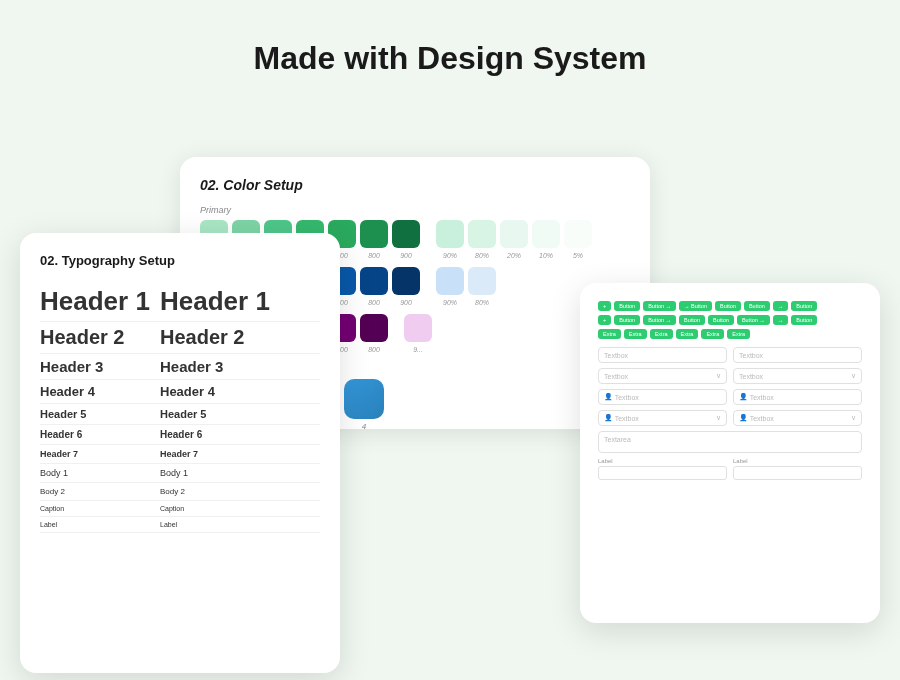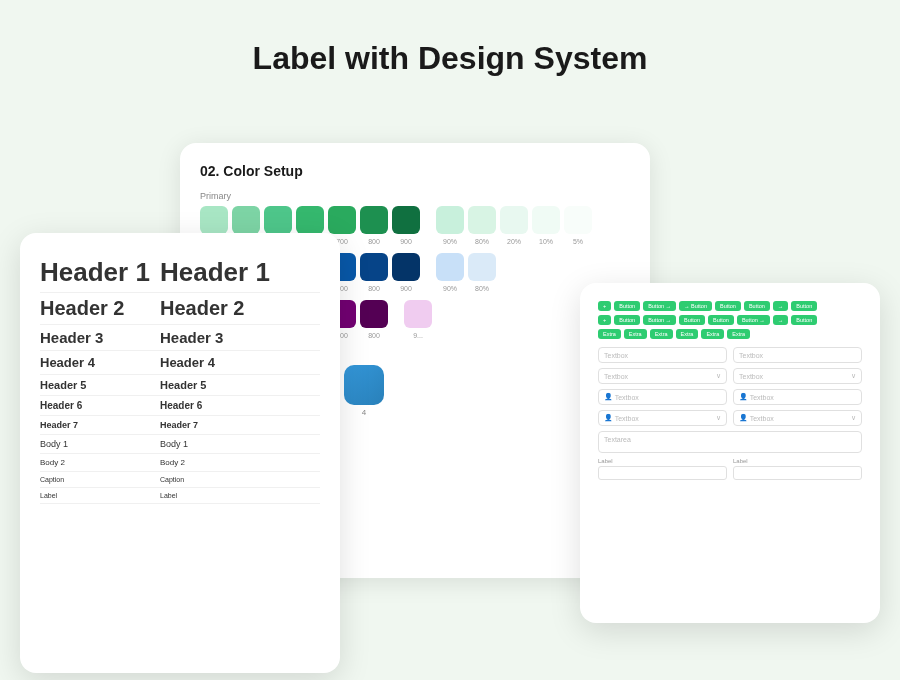--- a/index.html
+++ b/index.html
@@ -35,29 +35,30 @@
     .cards-container {
       position: relative;
       width: 860px;
       height: 460px;
       margin-top: 10px;
     }
 
     
     .color-card {
       position: absolute;
-      top: 0;
+      top: 14px;
       left: 160px;
       width: 470px;
-      height: 435px;
+      height: 272px;
       background: white;
       border-radius: 16px;
       box-shadow: 0 4px 24px rgba(0,0,0,0.10);
       padding: 20px;
       overflow: hidden;
+      font-style: italic;
     }
 
     .color-card .card-title {
       font-size: 14px;
       font-weight: 700;
       color: #1a1a1a;
       margin-bottom: 12px;
     }
 
     .color-section-label {
@@ -186,21 +187,21 @@
       font-size: 8px;
       color: #888;
       text-align: center;
       margin-top: 3px;
     }
   </style>
 </head>
 <body>
 
 <div class="header-section">
-  <h1 class="main-title">Label with Design System</h1>
+  <h1 class="main-title">Made with Design System</h1>
   <p class="subtitle">
     <br>
   </p>
 </div>
 
 <div class="cards-container">
 
   <div class="color-card">
     <div class="card-title">02. Color Setup</div>
 
@@ -298,20 +299,21 @@
         <div class="gradient-label">3</div>
       </div>
       <div>
         <div class="gradient-swatch" style="background:linear-gradient(135deg,#3498db,#2980b9);width:40px;height:40px;border-radius:10px;"></div>
         <div class="gradient-label">4</div>
       </div>
     </div>
   </div>
 
   <div class="typography-card">
+    <div class="card-title">02. Typography Setup</div>
 
     <div class="typo-row">
       <span class="typo-label" style="font-size:26px;font-weight:800;">Header 1</span>
       <span class="typo-value" style="font-size:26px;font-weight:800;">Header 1</span>
     </div>
     <div class="typo-row">
       <span class="typo-label" style="font-size:20px;font-weight:700;">Header 2</span>
       <span class="typo-value" style="font-size:20px;font-weight:700;">Header 2</span>
     </div>
     <div class="typo-row">

